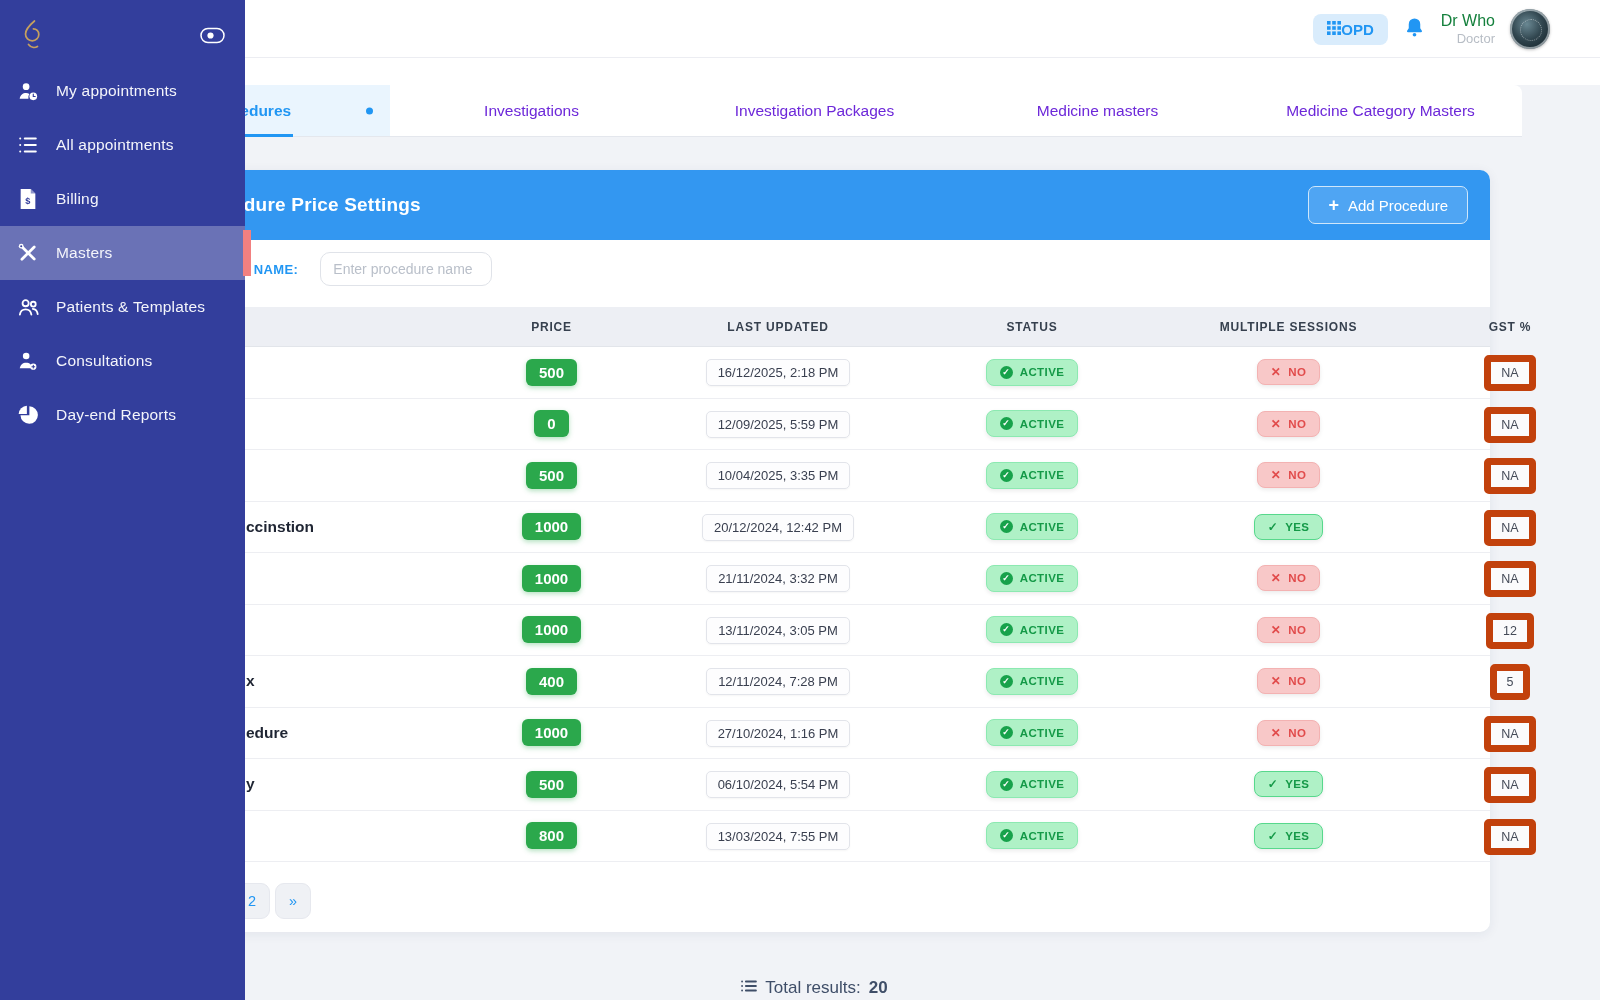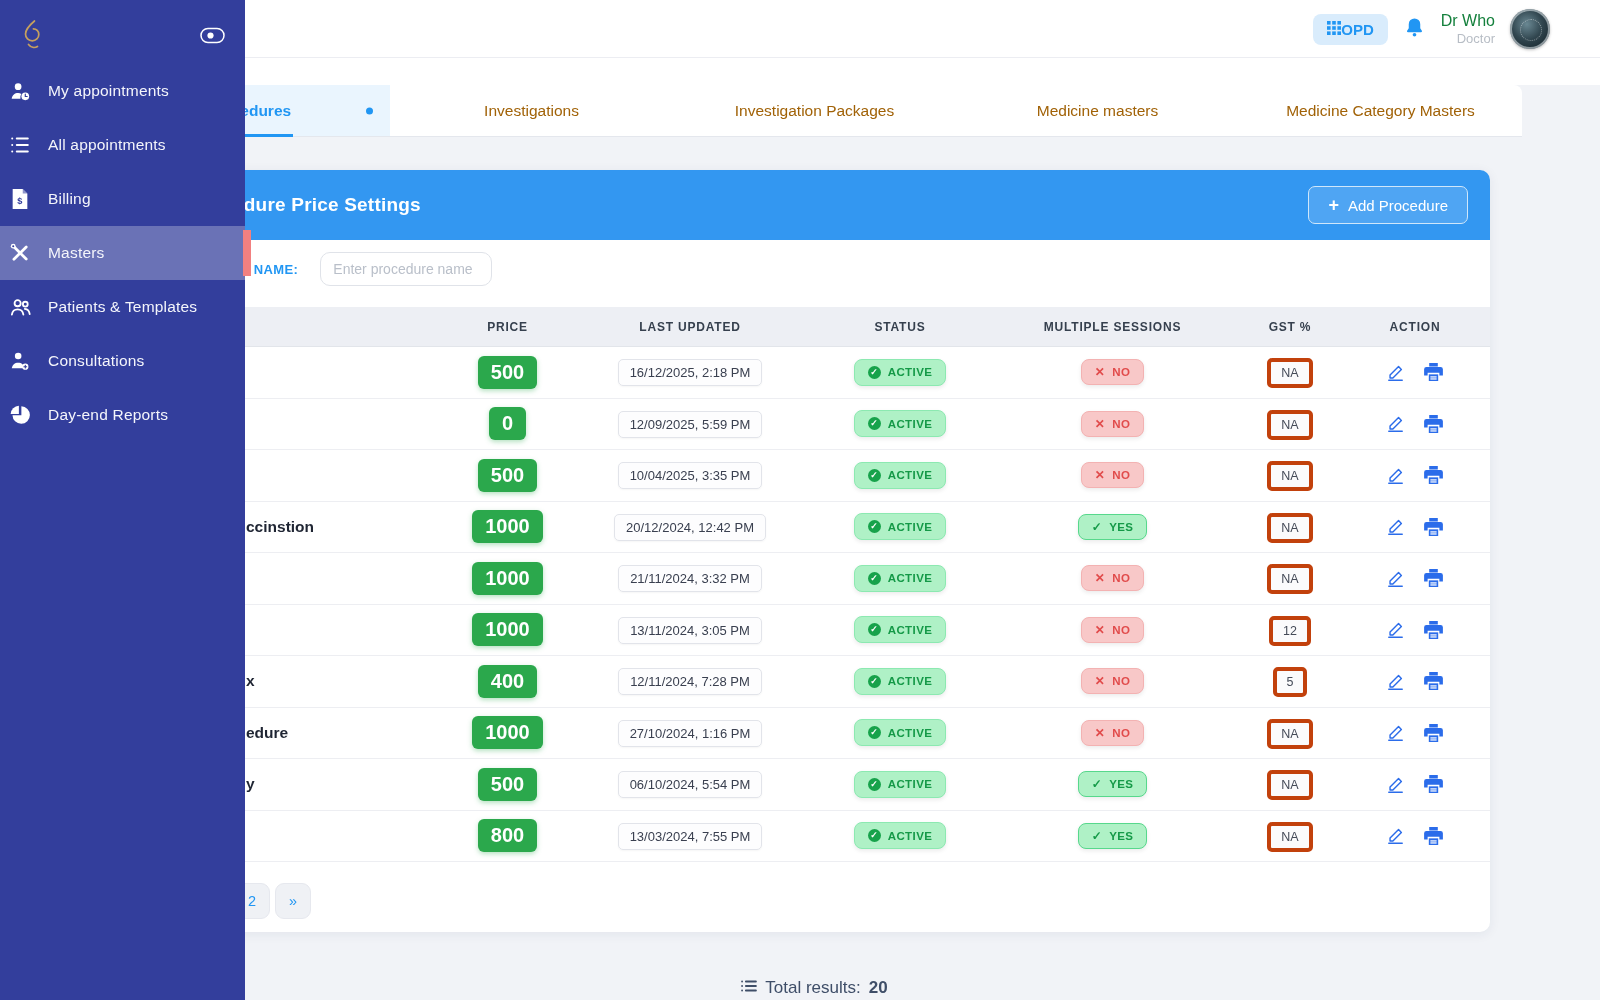--- a/index.html
+++ b/index.html
@@ -18,21 +18,21 @@
   .user-role { color:#b7bdc5; font-size:13px; }
   .avatar { width:40px; height:40px; border-radius:50%;
     background: radial-gradient(circle at 42% 38%, #6a8893 0%, #31464f 45%, #0e1a21 100%);
     box-shadow: inset 0 0 0 2px rgba(230,236,240,.55), 0 1px 3px rgba(0,0,0,.25); position:relative; cursor:pointer; }
   .avatar::after { content:""; position:absolute; left:10px; top:10px; width:20px; height:20px; border-radius:50%;
     border:1px dotted rgba(255,255,255,.45); }
 
   
   .tabsbar { position:absolute; left:107px; top:85px; width:1415px; height:52px; background:#fff;
     border-radius:8px 8px 0 0; border-bottom:1px solid #e4e7ed; display:flex; z-index:1; }
-  .tab { flex:1; display:flex; align-items:center; justify-content:center; font-size:15.5px; color:#a16207; position:relative; cursor:pointer; }
+  .tab { flex:1; display:flex; align-items:center; justify-content:center; font-size:15.5px; color:#6d28d9; position:relative; cursor:pointer; }
   .tab.active { background:#eaf5fe; color:#2196f3; font-weight:600; }
   .tab.active::after { content:""; position:absolute; left:0; bottom:-1px; width:186px; height:3px; background:#2196f3; }
   .tab-dot { display:none; }
   .tab.active .tab-dot { display:block; position:absolute; right:17px; top:50%; transform:translateY(-50%); width:7px; height:7px; border-radius:50%; background:#2196f3; }
 
   
   .card { position:absolute; left:130px; top:170px; width:1360px; height:762px; background:#fff; border-radius:10px;
     box-shadow:0 2px 12px rgba(35,45,90,.07); z-index:1; }
   .card-header { height:70px; background:#3397f1; border-radius:10px 10px 0 0; display:flex; align-items:center; justify-content:space-between; }
   .card-title { color:#fff; font-size:19px; font-weight:700; letter-spacing:.2px; padding-left:60px; white-space:nowrap; }
@@ -40,55 +40,55 @@
     border:1px solid #cfe7fb; background:rgba(255,255,255,.14); color:#fff; font-size:15px; font-weight:500; cursor:pointer; }
   .add-btn .plus { font-size:18px; font-weight:700; line-height:1; }
 
   .search-row { height:58px; display:flex; align-items:center; }
   .search-label { margin-left:33px; color:#2196f3; font-weight:700; font-size:13px; letter-spacing:.4px; white-space:nowrap; }
   .search-input { margin-left:22px; width:172px; height:34px; border:1px solid #e0e3e9; border-radius:10px; padding:0 12px; font-size:14px; color:#3a4050; outline:none; font-family:"Liberation Sans",sans-serif; }
   .search-input::placeholder { color:#b9bfc9; }
   .search-spacer { height:9px; }
 
   
-  .tgrid { display:grid; grid-template-columns:320px 115px 250px 170px 255px 100px 150px; align-items:center; }
+  .tgrid { display:grid; grid-template-columns:320px 115px 250px 170px 255px 100px 150px; align-items:center;gap:44px; }
   .thead { height:40px; background:#edeff4; border-bottom:1px solid #e2e5ea; }
   .thead .hcell { justify-self:center; font-size:12px; font-weight:700; color:#36404e; letter-spacing:.8px; text-transform:uppercase; }
   .thead .hcell:first-child { justify-self:start; }
   .trow { height:51.5px; background:#fff; border-bottom:1px solid #edeef2; }
   .trow > * { justify-self:center; }
   .cell-name { justify-self:start !important; padding-left:116px; font-weight:700; font-size:15.5px; color:#1f2533; white-space:nowrap; }
 
   .price-badge { display:inline-block; min-width:28px; text-align:center; background:#2ba84c; color:#fff; font-weight:700;
-    font-size:20px; padding:5px 13px; border-radius:6px; box-shadow:0 2px 5px rgba(43,168,76,.35); }
+    font-size:15px; padding:5px 13px; border-radius:6px; box-shadow:0 2px 5px rgba(43,168,76,.35); }
   .date-pill { border:1px solid #e2e4ea; background:#fdfdfe; border-radius:5px; padding:5px 11px; font-size:13px; color:#3a4050;
     box-shadow:0 1px 2px rgba(0,0,0,.04); white-space:nowrap; }
   .badge { display:inline-flex; align-items:center; gap:7px; border-radius:8px; padding:6px 13px; font-size:11.5px; font-weight:700; letter-spacing:.4px; box-shadow:0 2px 4px rgba(0,0,0,.08); }
   .badge.active-badge { background:#aff1c6; color:#149947; border:1px solid #8ce9b1; }
   .check-circle { width:13px; height:13px; border-radius:50%; background:#17a24b; color:#fff; display:inline-flex; align-items:center; justify-content:center; font-size:9px; line-height:1; }
   .badge.no  { background:#f8c8c8; color:#e14b4b; border:1px solid #f3b2b2; }
   .badge.yes { background:#aff1c6; color:#149947; border:1px solid #57d88c; }
   .sess-mark { font-size:12px; font-weight:700; line-height:1; }
-  .gst-pill { border:4px solid #c2410c; background:#fbfbfc; border-radius:5px; padding:4px 10px; font-size:12.5px; color:#454b58; }
+  .gst-pill { border:7px solid #c2410c; background:#fbfbfc; border-radius:5px; padding:4px 10px; font-size:12.5px; color:#454b58; }
   .action-cell { display:flex; gap:20px; align-items:center; }
   .icon-btn { cursor:pointer; display:flex; align-items:center; }
 
   .pagination { margin:21px 0 0 104px; display:flex; gap:5px; }
   .page-btn { width:36px; height:36px; border-radius:9px; background:#eff1f5; border:1px solid #e6e8ee; color:#2196f3;
     font-size:14.5px; display:flex; align-items:center; justify-content:center; cursor:pointer; }
 
   .total-results { position:absolute; left:107px; top:978px; width:1415px; display:flex; justify-content:center; align-items:center; gap:8px;
     color:#3f4e68; font-size:17px; z-index:1; }
   .total-results b { font-weight:700; }
 
   
   .sidebar { position:absolute; left:0; top:0; width:245px; height:1000px; background:#333e9c; z-index:50; }
   .sidebar-header { height:64px; display:flex; align-items:center; justify-content:space-between; padding:10px 20px 0 20px; }
   .sb-items { margin-top:0; }
-  .sb-item { height:54px; display:flex; align-items:center; gap:16px; padding-left:8px; color:#f4f5fb; font-size:15.5px; font-weight:500; letter-spacing:.2px; cursor:pointer; white-space:nowrap; }
+  .sb-item { height:54px; display:flex; align-items:center; gap:16px; padding-left:16px; color:#f4f5fb; font-size:15.5px; font-weight:500; letter-spacing:.2px; cursor:pointer; white-space:nowrap; }
   .sb-item.selected { background:rgba(255,255,255,.27); }
   .sb-icon { width:24px; display:flex; justify-content:center; }
   .selected-stripe { position:absolute; left:243px; top:230px; width:8px; height:46px; background:#f28080; z-index:60; }
 </style>
 </head>
 <body>
 
 <div class="content-bg"></div>
 
 <div class="topbar">

